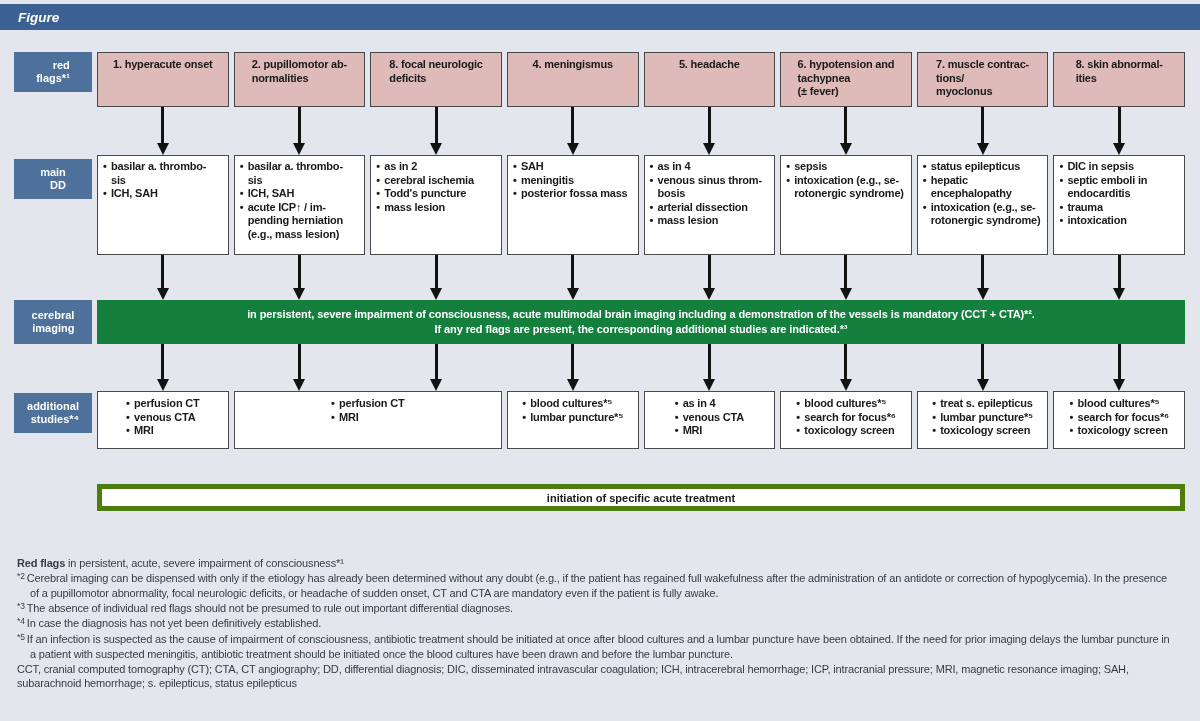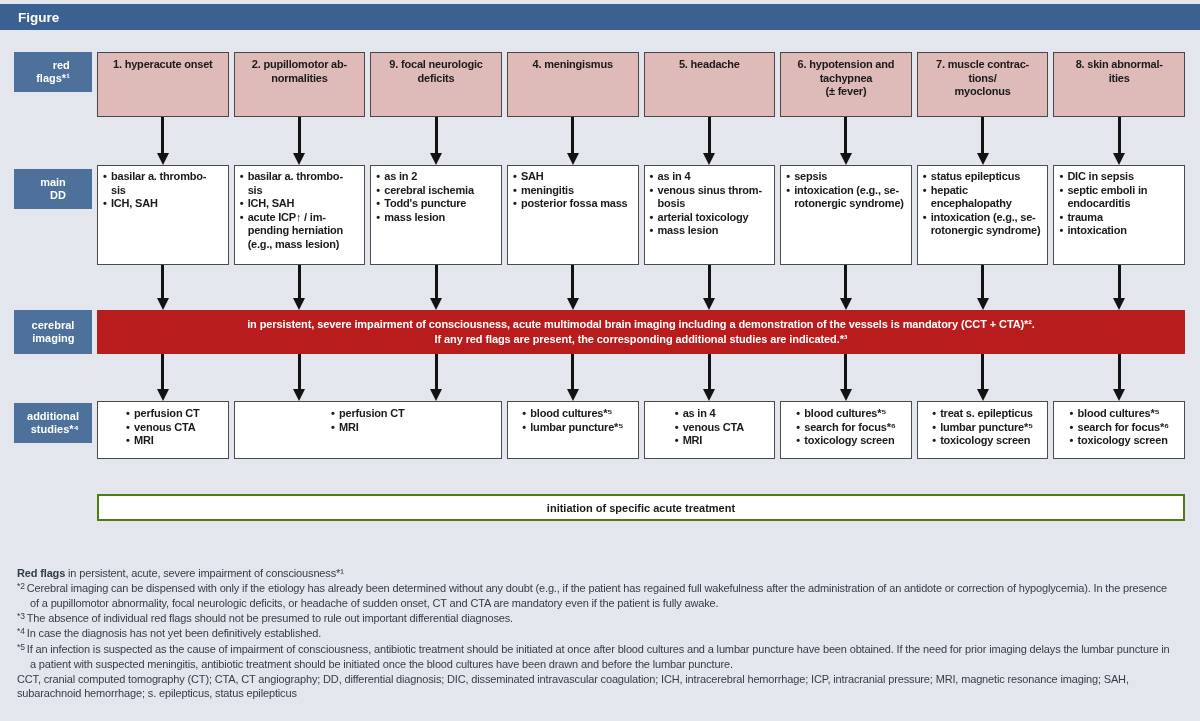--- a/index.html
+++ b/index.html
@@ -7,39 +7,39 @@
     width:1200px; height:721px;
     background:#E4E6ED;
     font-family:"Liberation Sans", sans-serif;
     overflow:hidden;
   }
   .titlebar {
     height:26px; margin-top:4px;
     background:#3A6191; color:#fff;
     font-weight:bold; font-size:13.5px;
     display:flex; align-items:center;
-    padding-left:18px; box-sizing:border-box;
+    padding-left:18px; box-sizing:border-box;font-style:italic;
   }
   .fig { padding:22px 15px 0 14px; }
   .band { display:grid; grid-template-columns:78px 1fr; column-gap:5px; }
   .cols { display:grid; grid-template-columns:repeat(8,1fr); column-gap:5px; }
   .side-label {
     background:#4E719B; color:#fff; font-weight:bold;
     font-size:11px; line-height:13.5px; text-align:right;
     display:flex; align-items:center; justify-content:center;
     white-space:pre-line; height:40px; align-self:start;
   }
   .sl-dd { margin-top:4px; }
   .sl-add { margin-top:2px; }
   .sl-img { height:44px; margin-top:0; }
   .flag-box {
     background:#DEBAB8; border:1.5px solid #474747; box-sizing:border-box;
-    height:65px; padding-top:5px;
+    height:55px; padding-top:5px;
     display:flex; align-items:flex-start; justify-content:center;
-    text-align:center; white-space:pre-line;
+    text-align:left; white-space:pre-line;
     font-weight:bold; font-size:11px; line-height:13.5px; color:#1A1A1A;
     letter-spacing:-0.2px;
   }
   .aband .acell { display:flex; justify-content:center; }
   .ab1 .acell { height:48px; }
   .ab2 .acell { height:45px; }
   .ab3 .acell { height:47px; }
   .arrow { display:flex; flex-direction:column; align-items:center; width:12px; height:100%; }
   .arrow .stem { width:3px; flex:1 1 auto; background:#121212; }
   .arrow .head { width:0; height:0; flex:0 0 auto;
@@ -50,28 +50,28 @@
     color:#1A1A1A;
   }
   .dd-box { height:100px; padding:4px 3px 0 5px; }
   .add-box { height:58px; padding-top:5px; display:flex; justify-content:center; align-items:flex-start; }
   .span2 { grid-column:span 2; }
   ul.blist { list-style:none; margin:0; padding:0; }
   li.bl { display:flex; font-size:11px; font-weight:bold; line-height:13.5px; letter-spacing:-0.2px; }
   .blt { flex:0 0 8px; }
   .btxt { white-space:pre-line; }
   .imaging-box {
-    background:#b91c1c; color:#fff; height:44px;
+    background:#15803d; color:#fff; height:44px;
     display:flex; align-items:center; justify-content:center;
     text-align:center; white-space:pre-line;
     font-weight:bold; font-size:11px; line-height:15px; letter-spacing:-0.1px;
   }
   .treat-row { display:grid; grid-template-columns:78px 1fr; column-gap:5px; margin-top:35px; }
   .treat-box {
-    background:#fff; border:2px solid #4d7c0f; height:27px; box-sizing:border-box;
+    background:#fff; border:5px solid #4d7c0f; height:27px; box-sizing:border-box;
     display:flex; align-items:center; justify-content:center;
     font-size:11px; font-weight:bold; color:#1A1A1A;
   }
   .footnotes {
     margin-top:45px; padding:0 8px 0 3px;
     color:#333D47; font-size:11px; line-height:14.5px; letter-spacing:-0.15px;
   }
   .fn { padding-left:13px; text-indent:-13px; }
   .fn-head, .fn-abbrev { padding-left:0; text-indent:0; }
   .fn-bold { font-weight:bold; }
@@ -84,21 +84,21 @@
 
 <div class="fig">
 
   <div class="band">
     <div class="side-label">red
 flags*¹</div>
     <div class="cols">
       <div class="flag-box">1. hyperacute onset</div>
       <div class="flag-box">2. pupillomotor ab-
 normalities</div>
-      <div class="flag-box">9. focal neurologic
+      <div class="flag-box">8. focal neurologic
 deficits</div>
       <div class="flag-box">4. meningismus</div>
       <div class="flag-box">5. headache</div>
       <div class="flag-box">6. hypotension and
 tachypnea
 (± fever)</div>
       <div class="flag-box">7. muscle contrac-
 tions/
 myoclonus</div>
       <div class="flag-box">8. skin abnormal-
@@ -238,21 +238,21 @@
               <span class="blt">•</span>
               <span class="btxt">as in 4</span>
             </li>
         <li class="bl">
               <span class="blt">•</span>
               <span class="btxt">venous sinus throm-
 bosis</span>
             </li>
         <li class="bl">
               <span class="blt">•</span>
-              <span class="btxt">arterial toxicology</span>
+              <span class="btxt">arterial dissection</span>
             </li>
         <li class="bl">
               <span class="blt">•</span>
               <span class="btxt">mass lesion</span>
             </li>
       </ul>
         </div>
       <div class="dd-box">
           <ul class="blist">
         <li class="bl">

